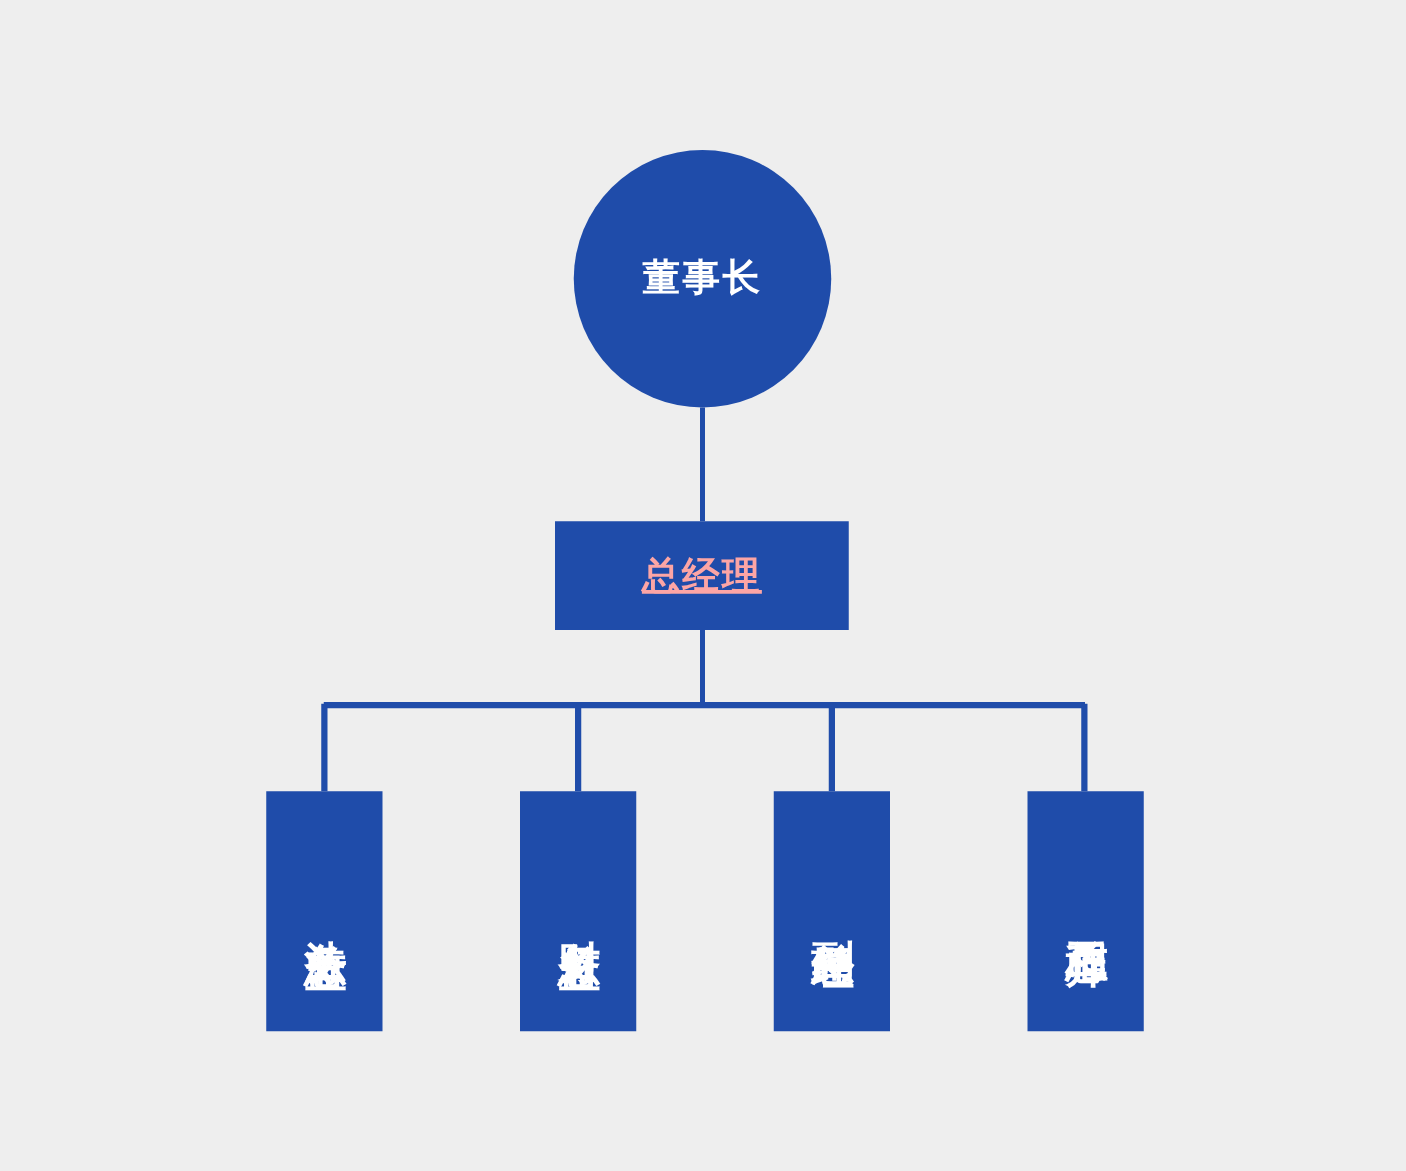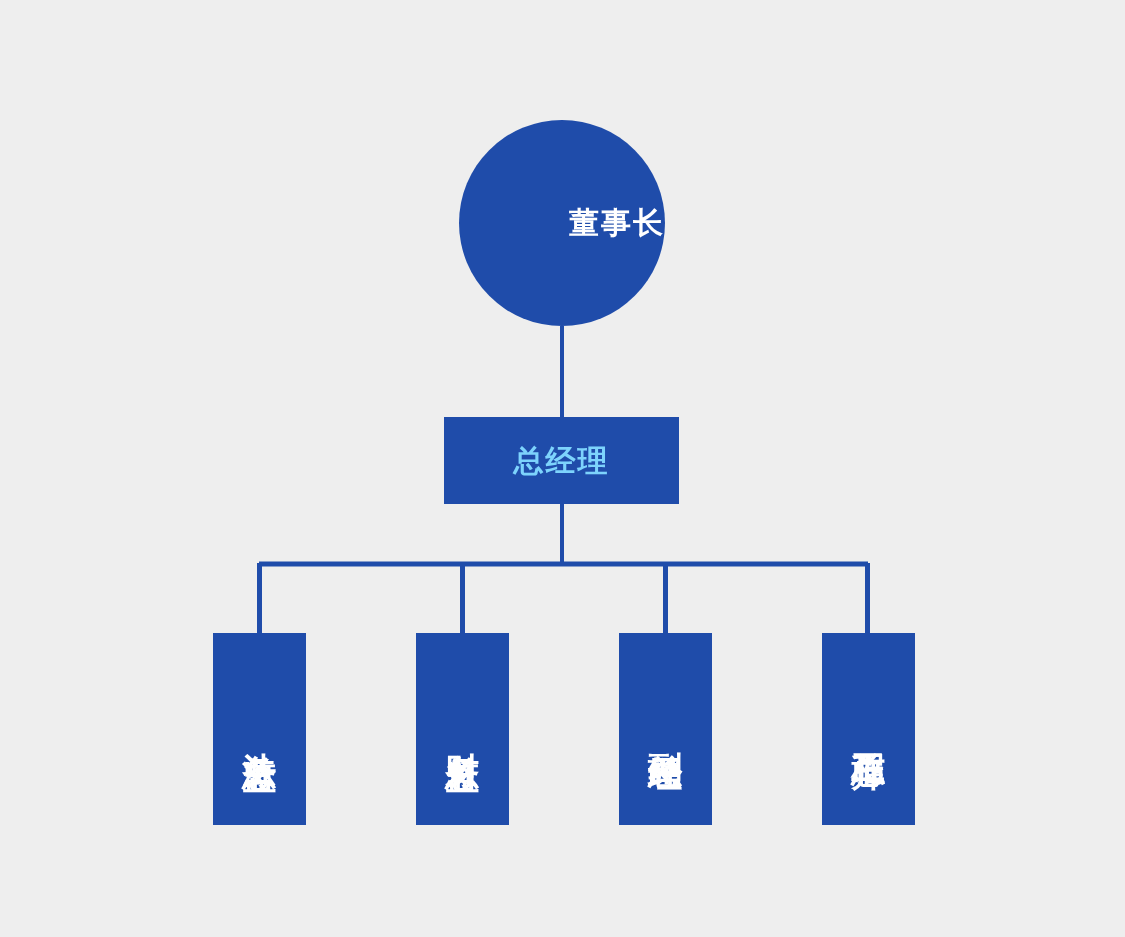--- a/index.html
+++ b/index.html
@@ -35,21 +35,21 @@
   .node-circle {
     position: absolute;
     left: 459px;
     top: 120px;
     width: 206px;
     height: 206px;
     border-radius: 50%;
     background: #1f4caa;
     display: flex;
     align-items: center;
-    justify-content: flex-end;
+    justify-content: center;
   }
   .node-circle .label {
     color: #ffffff;
     font-size: 30px;
     font-weight: bold;
     letter-spacing: 2px;
     line-height: 1;
     white-space: nowrap;
   }
 
@@ -59,26 +59,27 @@
     left: 444px;
     top: 417px;
     width: 235px;
     height: 87px;
     background: #1f4caa;
     display: flex;
     align-items: center;
     justify-content: center;
   }
   .node-rect-wide .label {
-    color: #7dd3fc;
+    color: #fca5a5;
     font-size: 30px;
     font-weight: bold;
     letter-spacing: 2px;
     line-height: 1;
     white-space: nowrap;
+    text-decoration: underline;
   }
 
   
   .node-rect-tall {
     position: absolute;
     top: 633px;
     width: 93px;
     height: 192px;
     background: #1f4caa;
     display: flex;

